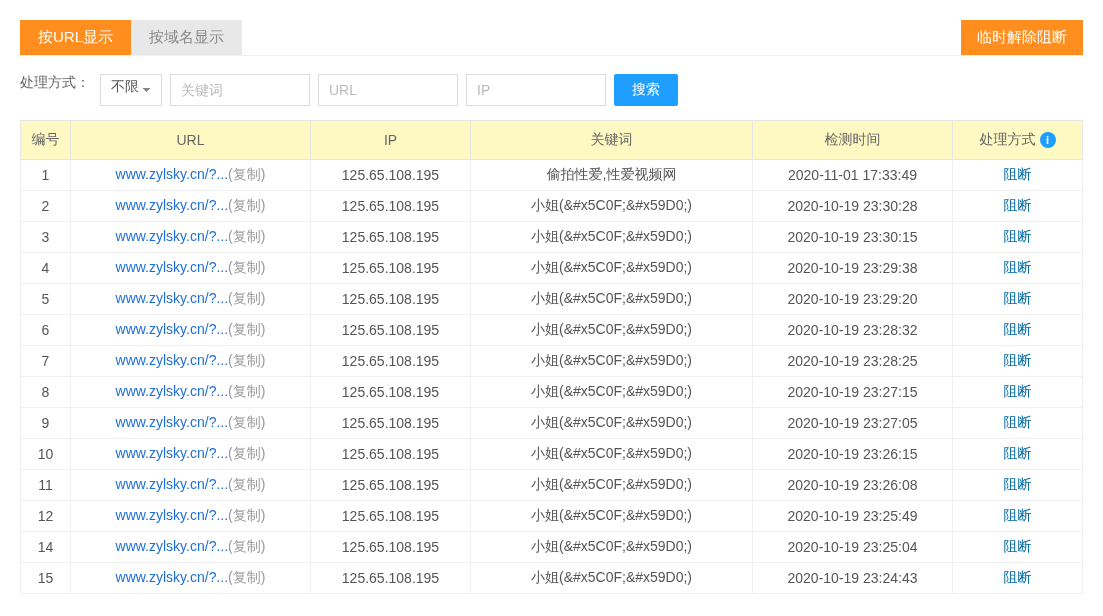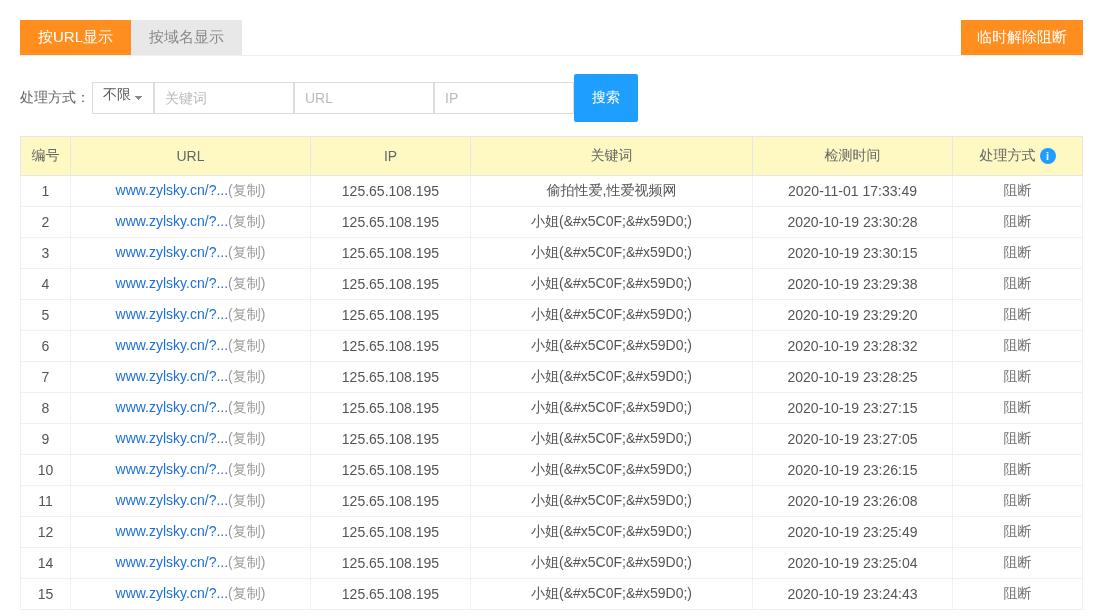--- a/index.html
+++ b/index.html
@@ -2,35 +2,35 @@
 <html><head>
   <meta charset="utf-8">
   <style>
     * { box-sizing: border-box; margin: 0; padding: 0; }
     body { font-family: "Microsoft YaHei", Arial, sans-serif; font-size: 14px; color: #555; background: #fff; padding: 0 20px 20px 20px; }
     .tabs { display: flex; margin-top: 20px; border-bottom: 1px solid #f0f0f0; align-items: center; }
     .tab { padding: 8px 18px; cursor: pointer; color: #888; background: #e8e8e8; font-size: 15px; }
     .tab.active { background: #ff8e1f; color: #fff; }
     .spacer { flex: 1; }
     .btn-orange { background: #ff8e1f; color: #fff; padding: 8px 16px; border: none; cursor: pointer; font-size: 15px; }
-    .filters { display: flex; align-items: center; margin: 18px 0 14px 0; }
+    .filters { display: flex; align-items: flex-start; gap: 8px; margin: 18px 0 14px 0; }
     .filter-label { color: #666; margin-right: 2px; }
     select { height: 32px; padding: 0 22px 8px 10px; border: 1px solid #ddd; background: #fff; color: #555; font-size: 14px; appearance: none; background-image: linear-gradient(45deg, transparent 50%, #888 50%), linear-gradient(135deg, #888 50%, transparent 50%); background-position: calc(100% - 14px) 13px, calc(100% - 10px) 13px; background-size: 4px 4px, 4px 4px; background-repeat: no-repeat; }
     input[type=text] { height: 32px; padding: 0 10px; border: 1px solid #ddd; font-size: 14px; color: #555; }
     input[type=text]::placeholder { color: #bbb; }
     .inp-kw { width: 140px; }
     .inp-url { width: 140px; }
     .inp-ip { width: 140px; }
-    .btn-blue { background: #1e9fff; color: #fff; border: none; height: 48px; padding: 0 18px; cursor: pointer; font-size: 14px; border-radius: 2px; }
+    .btn-blue { background: #1e9fff; color: #fff; border: none; height: 32px; padding: 0 18px; cursor: pointer; font-size: 14px; border-radius: 2px; }
     table { width: 100%; border-collapse: collapse; border: 1px solid #e6e6e6; }
     th { background: #fef9c3; padding: 10px 8px; font-weight: 400; color: #666; border: 1px solid #e6e6e6; text-align: center; font-size: 14px; }
     td { padding: 6px 8px; border: 1px solid #f0f0f0; text-align: center; font-size: 14px; color: #555; }
     .url-link { color: #1e6fd4; cursor: pointer; }
     .copy { color: #999; margin-top: 28px; }
-    .action-red { color: #737373; cursor: pointer; }
+    .action-red { color: #0369a1; cursor: pointer; }
     .info-icon { display: inline-flex; align-items: center; justify-content: center; width: 16px; height: 16px; border-radius: 50%; background: #1e9fff; color: #fff; font-size: 11px; font-weight: bold; margin-left: 4px; vertical-align: middle; }
     .col-no { width: 50px; }
     .col-url { width: 240px; }
     .col-ip { width: 160px; }
     .col-kw {}
     .col-time { width: 200px; }
     .col-act { width: 130px; }
   </style>
 </head>
 <body>

